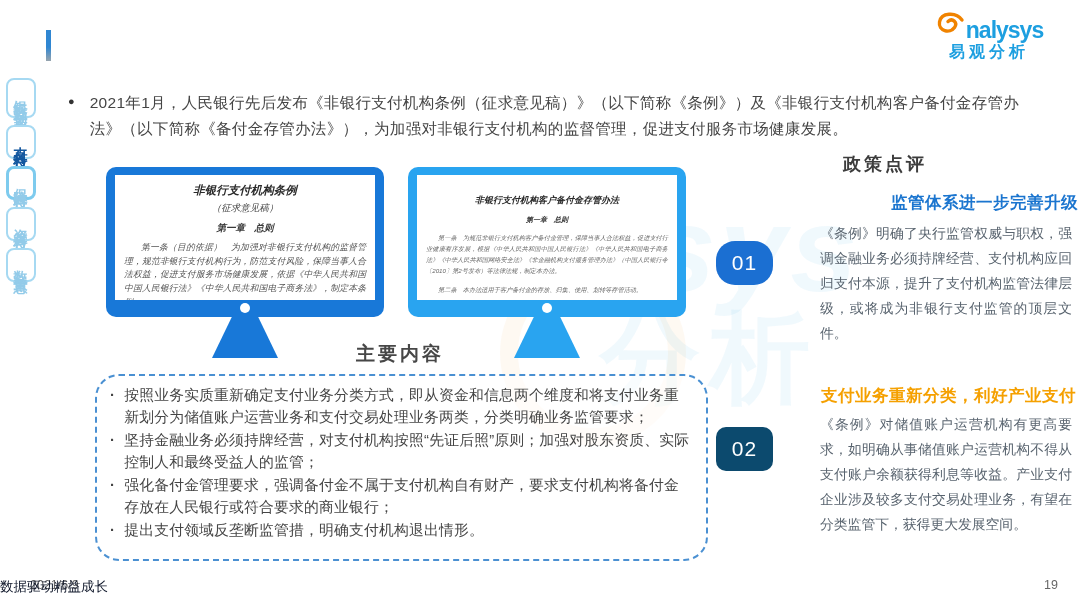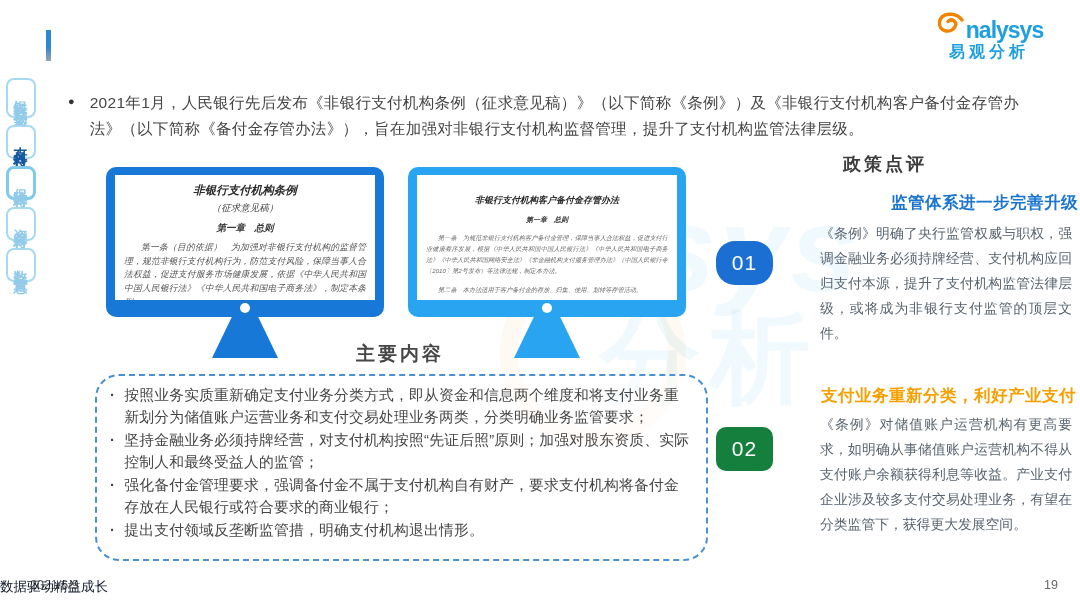--- a/index.html
+++ b/index.html
@@ -53,21 +53,21 @@
   .main-label{position:absolute;left:300px;top:341px;width:200px;text-align:center;font-size:19px;
               font-weight:bold;color:#474747;letter-spacing:3px;z-index:3;}
   .content-box{position:absolute;left:95px;top:374px;width:613px;height:187px;border:2px dashed #4a90d2;
                border-radius:24px;padding:8px 14px 6px 13px;box-sizing:border-box;z-index:2;background:rgba(255,255,255,0.55);}
   .cb-row{display:flex;gap:9px;font-size:14.8px;color:#454545;line-height:1.52;letter-spacing:0.2px;}
   .cb-marker{font-weight:bold;color:#454545;}
   
   .badge{position:absolute;width:57px;height:44px;border-radius:10px;color:#fff;font-size:21px;
          display:flex;align-items:center;justify-content:center;z-index:2;letter-spacing:1px;}
   .badge1{left:716px;top:241px;background:#1b6fd2;border-radius:19px;}
-  .badge2{left:716px;top:427px;background:#15803d;}
+  .badge2{left:716px;top:427px;background:#0c4a6e;}
   
   .rc-title{position:absolute;left:843px;top:152px;font-size:18px;font-weight:bold;color:#3d3d3d;
             letter-spacing:3px;z-index:2;}
   .rc-h{position:absolute;width:256px;font-size:16.5px;font-weight:bold;letter-spacing:0.5px;z-index:2;text-align:right;}
   .rc-h1{left:822px;top:192px;color:#1b75cf;}
   .rc-h2{left:820px;top:385px;color:#f5a000;}
   .rc-b{position:absolute;left:820px;width:252px;font-size:13.8px;color:#59646f;line-height:1.82;z-index:2;
         text-align:justify;}
   .rc-b1{top:221px;}
   .rc-b2{top:412px;}
@@ -102,21 +102,21 @@
   <div class="sidebar">
     <div class="side-tab">银行数字创新</div>
     <div class="side-tab active">支付科技</div>
     <div class="side-tab thick">保险科技</div>
     <div class="side-tab">资管科技</div>
     <div class="side-tab">数字普惠</div>
   </div>
 
   <div class="intro">
     <span class="intro-dot">●</span>
-    <span class="intro-text">2021年1月，人民银行先后发布《非银行支付机构条例（征求意见稿）》（以下简称《条例》）及《非银行支付机构客户备付金存管办法》（以下简称《备付金存管办法》），旨在加强对非银行支付机构监督管理，提升了支付机构监管法律层级。</span>
+    <span class="intro-text">2021年1月，人民银行先后发布《非银行支付机构条例（征求意见稿）》（以下简称《条例》）及《非银行支付机构客户备付金存管办法》（以下简称《备付金存管办法》），为加强对非银行支付机构的监督管理，促进支付服务市场健康发展。</span>
   </div>
 
   <div class="monitor m1">
     <div class="screen">
       <div class="doc-title">非银行支付机构条例</div>
       <div class="doc-sub">（征求意见稿）</div>
       <div class="doc-ch">第一章　总则</div>
       <div class="doc-body">第一条（目的依据）　为加强对非银行支付机构的监督管理，规范非银行支付机构行为，防范支付风险，保障当事人合法权益，促进支付服务市场健康发展，依据《中华人民共和国中国人民银行法》《中华人民共和国电子商务法》，制定本条例。</div>
     </div>
     <div class="m-btn"></div>

